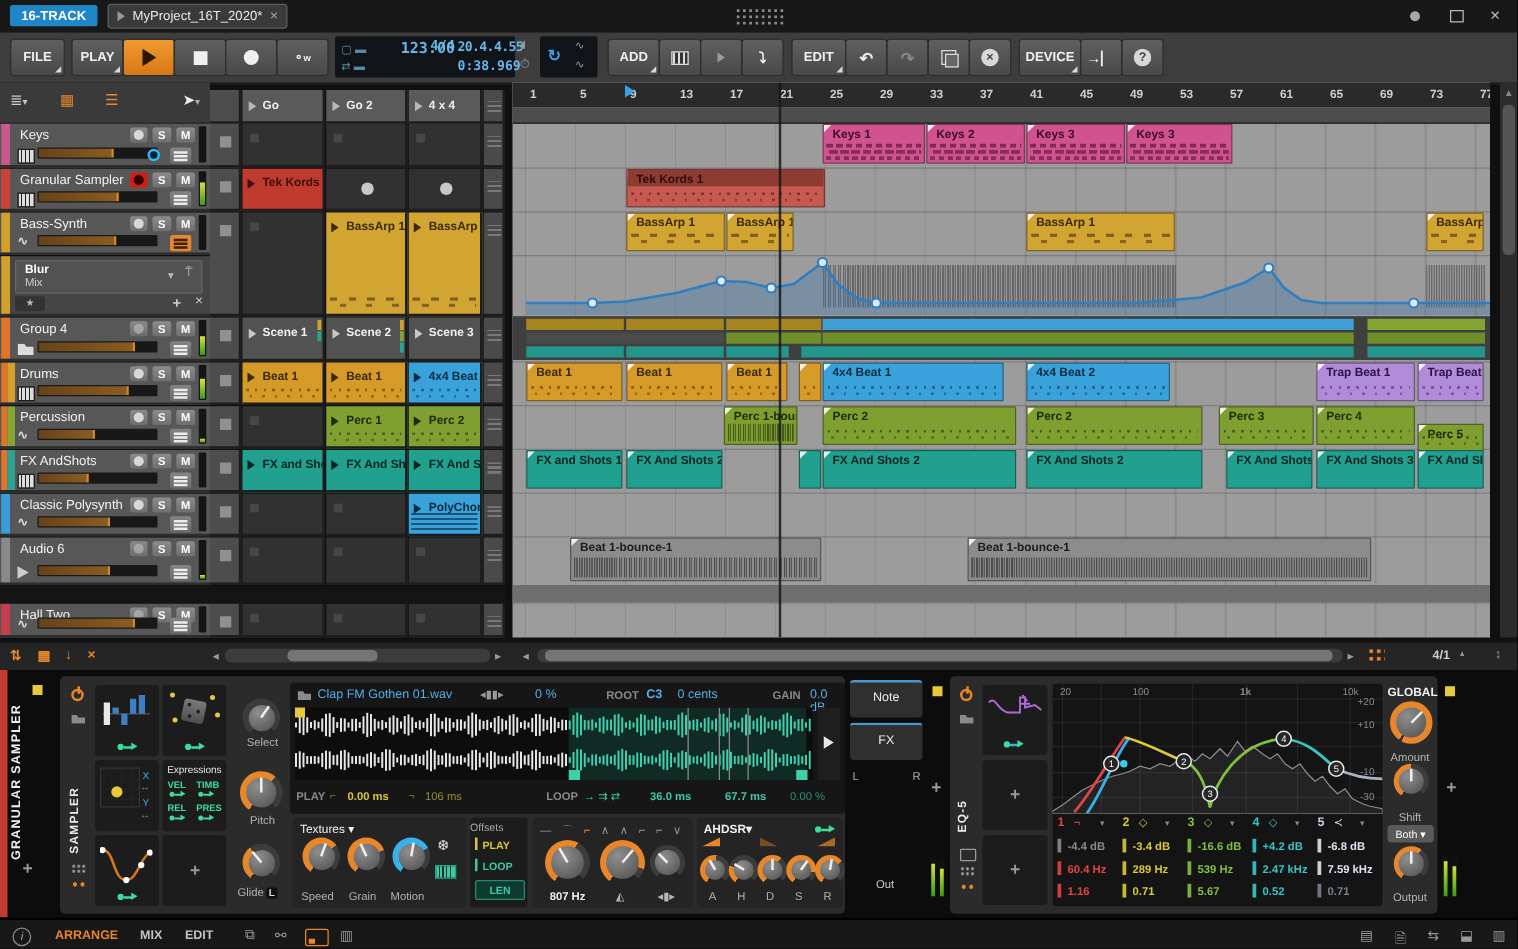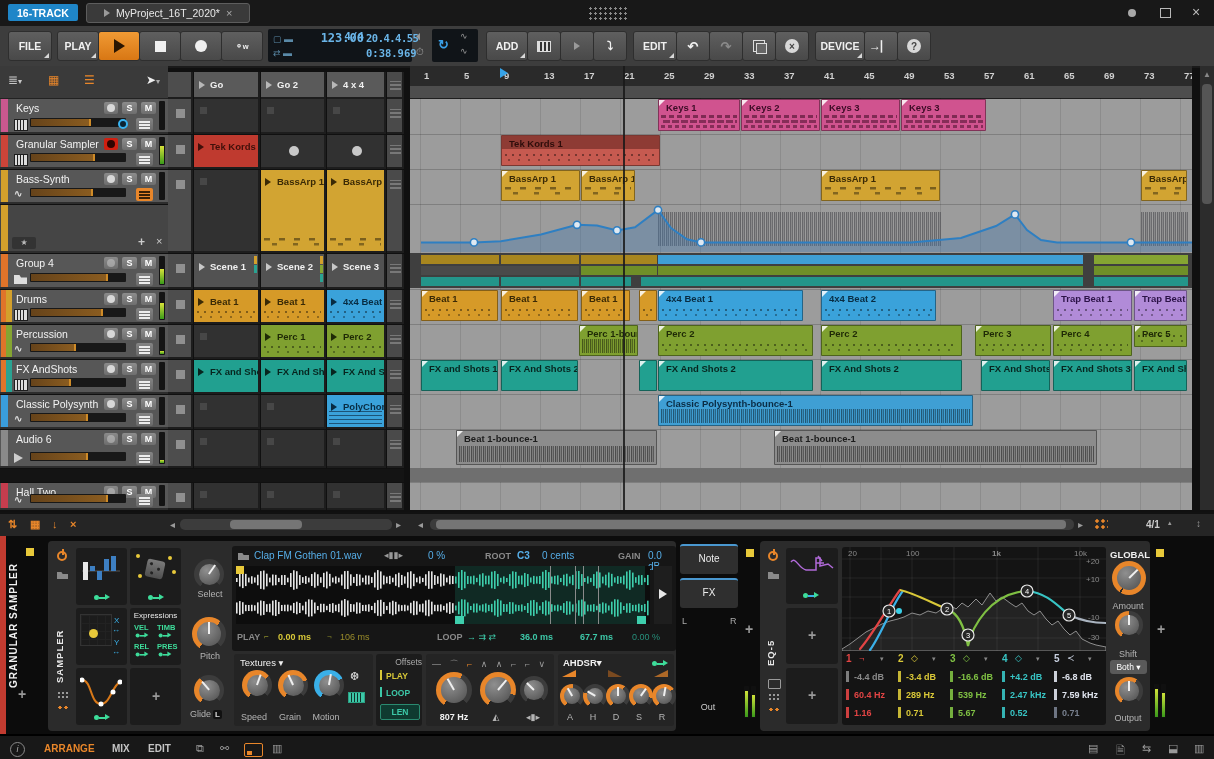--- a/index.html
+++ b/index.html
@@ -4,21 +4,21 @@
 <style>
   html,body{margin:0;padding:0;background:#000;}
   #app{position:relative;width:1214px;height:759px;overflow:hidden;background:#101010;
        font-family:"Liberation Sans",sans-serif;-webkit-font-smoothing:antialiased;color:#ddd;}
   .abs{position:absolute;}
   
   #titlebar{position:absolute;left:0;top:0;width:1214px;height:26px;background:#181818;}
   #logo{position:absolute;left:8px;top:4px;height:17px;padding:0 9px;background:#1f86c8;border-radius:2px;
         color:#fff;font-size:10.5px;font-weight:bold;display:flex;align-items:center;}
   #ptab{position:absolute;left:86px;top:3px;height:18px;background:#3a3a3a;border:1px solid #5d5d5d;border-radius:3px;
-        display:flex;align-items:center;padding:0 17px;gap:6px;font-size:10.5px;color:#e8e8e8;}
+        display:flex;align-items:center;padding:0 7px;gap:6px;font-size:10.5px;color:#e8e8e8;}
   .tri-r{width:0;height:0;border-left:6px solid #9a9a9a;border-top:4px solid transparent;border-bottom:4px solid transparent;}
   #bwdots{position:absolute;left:588px;top:6px;width:40px;height:14px;
      background:radial-gradient(circle,#8a8a8a 1.1px,transparent 1.4px);background-size:5px 5px;}
   .winbtn{position:absolute;top:5px;color:#bbb;font-size:12px;}
   
   #toolbar{position:absolute;left:0;top:26px;width:1214px;height:40px;background:#3d3d3d;border-bottom:2px solid #1a1a1a;}
   .tbtn{position:absolute;top:5px;height:28px;background:linear-gradient(#5f5f5f,#494949);border:1px solid #2e2e2e;
         border-radius:3px;color:#f0f0f0;font-size:10.5px;font-weight:bold;display:flex;align-items:center;justify-content:center;}
   .tbtn.orange{background:linear-gradient(#f09a34,#d87714);color:#2a1602;}
   .fold:after{content:'';position:absolute;right:2px;bottom:2px;border-left:5px solid transparent;border-bottom:5px solid #d8d8d8;}
@@ -419,20 +419,26 @@
           <b></b>
           <b></b>
           <b></b>
         </div>
       </div>
       <div class="abs" style="left: 0px; top: 469px; width: 404px; height: 13px; background: rgb(20, 20, 20); color: rgb(170, 170, 170); font-weight: bold; text-align: center; line-height: 13px; font-size: 11px;">+</div>
     </div>
 
   <div id="blurpanel">
     <div class="cstrip" style="left:1px;width:7px;background:#d3a02c;"></div>
+    <div id="blursel">
+      <div class="abs" style="left:7px;top:1px;font-size:9.5px;font-weight:bold;color:#fff;">Blur</div>
+      <div class="abs" style="left:7px;top:12px;font-size:9px;color:#cfcfcf;">Mix</div>
+      <div class="abs" style="right:22px;top:6px;color:#bbb;font-size:9px;">▾</div>
+      <div class="abs" style="right:7px;top:4px;color:#ccc;font-size:10px;">⍑</div>
+    </div>
     <div class="abs" style="left:12px;top:32px;width:24px;height:12px;background:#333;border-radius:2px;color:#bbb;font-size:8px;text-align:center;line-height:12px;">★</div>
     <div class="abs" style="left:138px;top:30px;color:#ccc;font-size:12px;font-weight:bold;">+</div>
     <div class="abs" style="left:156px;top:30px;color:#ccc;font-size:11px;">×</div>
   </div>
 
   <div id="launcher">
       <div class="lcell stopc" style="left: 168px; top: 72px; width: 25px; height: 27px;"></div>
       <div class="lcell head" style="left: 194px; top: 72px; width: 66px; height: 27px;">
         <div class="ltri" style="left: 5px; top: 9px; color: rgb(184, 184, 184);"></div>
         <div class="llab" style="color: rgb(240, 240, 240); top: 7px;">Go</div>
@@ -757,21 +763,21 @@
           <div class="pat-dots"></div>
         </div>
         <div class="arr-clip" style="left: 565px; top: 227px; width: 76px; height: 31px; background: rgb(127, 160, 48);">
           <div class="aclab" style="color: rgb(31, 42, 6);">Perc 3</div>
           <div class="pat-dots"></div>
         </div>
         <div class="arr-clip" style="left: 643px; top: 227px; width: 79px; height: 31px; background: rgb(127, 160, 48);">
           <div class="aclab" style="color: rgb(31, 42, 6);">Perc 4</div>
           <div class="pat-dots"></div>
         </div>
-        <div class="arr-clip" style="left: 724px; top: 227px; width: 53px; height: 22px; background: rgb(127, 160, 48);">
+        <div class="arr-clip" style="left: 724px; top: 241px; width: 53px; height: 22px; background: rgb(127, 160, 48);">
           <div class="aclab" style="color: rgb(31, 42, 6);">Perc 5</div>
           <div class="pat-dots"></div>
         </div>
         <div class="arr-clip" style="left: 11px; top: 262px; width: 77px; height: 31px; background: rgb(33, 160, 144);">
           <div class="aclab" style="color: rgb(7, 37, 31);">FX and Shots 1</div>
         </div>
         <div class="arr-clip" style="left: 91px; top: 262px; width: 77px; height: 31px; background: rgb(33, 160, 144);">
           <div class="aclab" style="color: rgb(7, 37, 31);">FX And Shots 2</div>
         </div>
         <div class="arr-clip" style="left: 229px; top: 262px; width: 18px; height: 31px; background: rgb(33, 160, 144);"></div>
@@ -782,24 +788,20 @@
           <div class="aclab" style="color: rgb(7, 37, 31);">FX And Shots 2</div>
         </div>
         <div class="arr-clip" style="left: 571px; top: 262px; width: 69px; height: 31px; background: rgb(33, 160, 144);">
           <div class="aclab" style="color: rgb(7, 37, 31);">FX And Shots 2</div>
         </div>
         <div class="arr-clip" style="left: 643px; top: 262px; width: 79px; height: 31px; background: rgb(33, 160, 144);">
           <div class="aclab" style="color: rgb(7, 37, 31);">FX And Shots 3</div>
         </div>
         <div class="arr-clip" style="left: 724px; top: 262px; width: 53px; height: 31px; background: rgb(33, 160, 144);">
           <div class="aclab" style="color: rgb(7, 37, 31);">FX And Shots</div>
-        </div>
-        <div class="arr-clip" style="left: 248px; top: 297px; width: 315px; height: 31px; background: rgb(63, 159, 212);">
-          <div class="aclab" style="color: rgb(10, 44, 68);">Classic Polysynth-bounce-1</div>
-          <div class="pat-wave"></div>
         </div>
         <div class="arr-clip" style="left: 46px; top: 332px; width: 201px; height: 35px; background: rgb(140, 140, 140);">
           <div class="aclab" style="color: rgb(28, 28, 28);">Beat 1-bounce-1</div>
           <div class="pat-wave"></div>
         </div>
         <div class="arr-clip" style="left: 364px; top: 332px; width: 323px; height: 35px; background: rgb(140, 140, 140);">
           <div class="aclab" style="color: rgb(28, 28, 28);">Beat 1-bounce-1</div>
           <div class="pat-wave"></div>
         </div>
       </div>
@@ -1265,21 +1267,21 @@
             <div class="cap"></div>
             <div class="ptr" style="transform: rotate(10deg);"></div>
           </div>
         <div class="klab" style="left:2px;top:58px;width:36px;">Speed</div>
         <div class="klab" style="left:38px;top:58px;width:36px;">Grain</div>
         <div class="klab" style="left:74px;top:58px;width:36px;">Motion</div>
         <span class="abs" style="left:116px;top:16px;color:#d8d8d8;font-size:11px;">❆</span>
         <div class="kbicon" style="left:114px;top:38px;"></div>
       </div>
       <div class="abs" style="left:328px;top:113px;width:46px;height:72px;background:#1c1c1c;border-radius:3px;">
-        <div class="abs" style="left:0;top:3px;width:46px;text-align:right;color:#aaa;font-size:8.5px;">Offsets</div>
+        <div class="abs" style="left:0;top:3px;width:46px;text-align:left;color:#aaa;font-size:8.5px;">Offsets</div>
         <i class="abs" style="left:4px;top:16px;width:2px;height:10px;background:#d8c838;"></i>
         <div class="abs" style="left:10px;top:17px;color:#d8c838;font-size:8.5px;font-weight:bold;">PLAY</div>
         <i class="abs" style="left:4px;top:33px;width:2px;height:10px;background:#3dc8a8;"></i>
         <div class="abs" style="left:10px;top:34px;color:#3dc8a8;font-size:8.5px;font-weight:bold;">LOOP</div>
         <div class="abs" style="left:4px;top:50px;width:38px;height:14px;background:#0f3a30;border:1px solid #2a8a70;border-radius:2px;color:#3dc8a8;font-size:8.5px;font-weight:bold;text-align:center;line-height:14px;">LEN</div>
       </div>
       <div class="abs" style="left:378px;top:113px;width:128px;height:72px;background:#242424;border-radius:3px;">
         <div class="abs" style="left:6px;top:4px;color:#999;font-size:9px;letter-spacing:3px;">— ⌒ <b style="color:#e8862a;">⌐</b> ∧ ∧ ⌐ ⌐ ∨</div>
         <div id="k-freq" class="knob" style="left: 10px; top: 18px; width: 36px; height: 36px;">
             <div class="ring" style="background: conic-gradient(from 215deg, rgb(232, 134, 42) 48%, rgb(60, 60, 60) 48%, rgb(60, 60, 60) 78%, transparent 78%);"></div>

